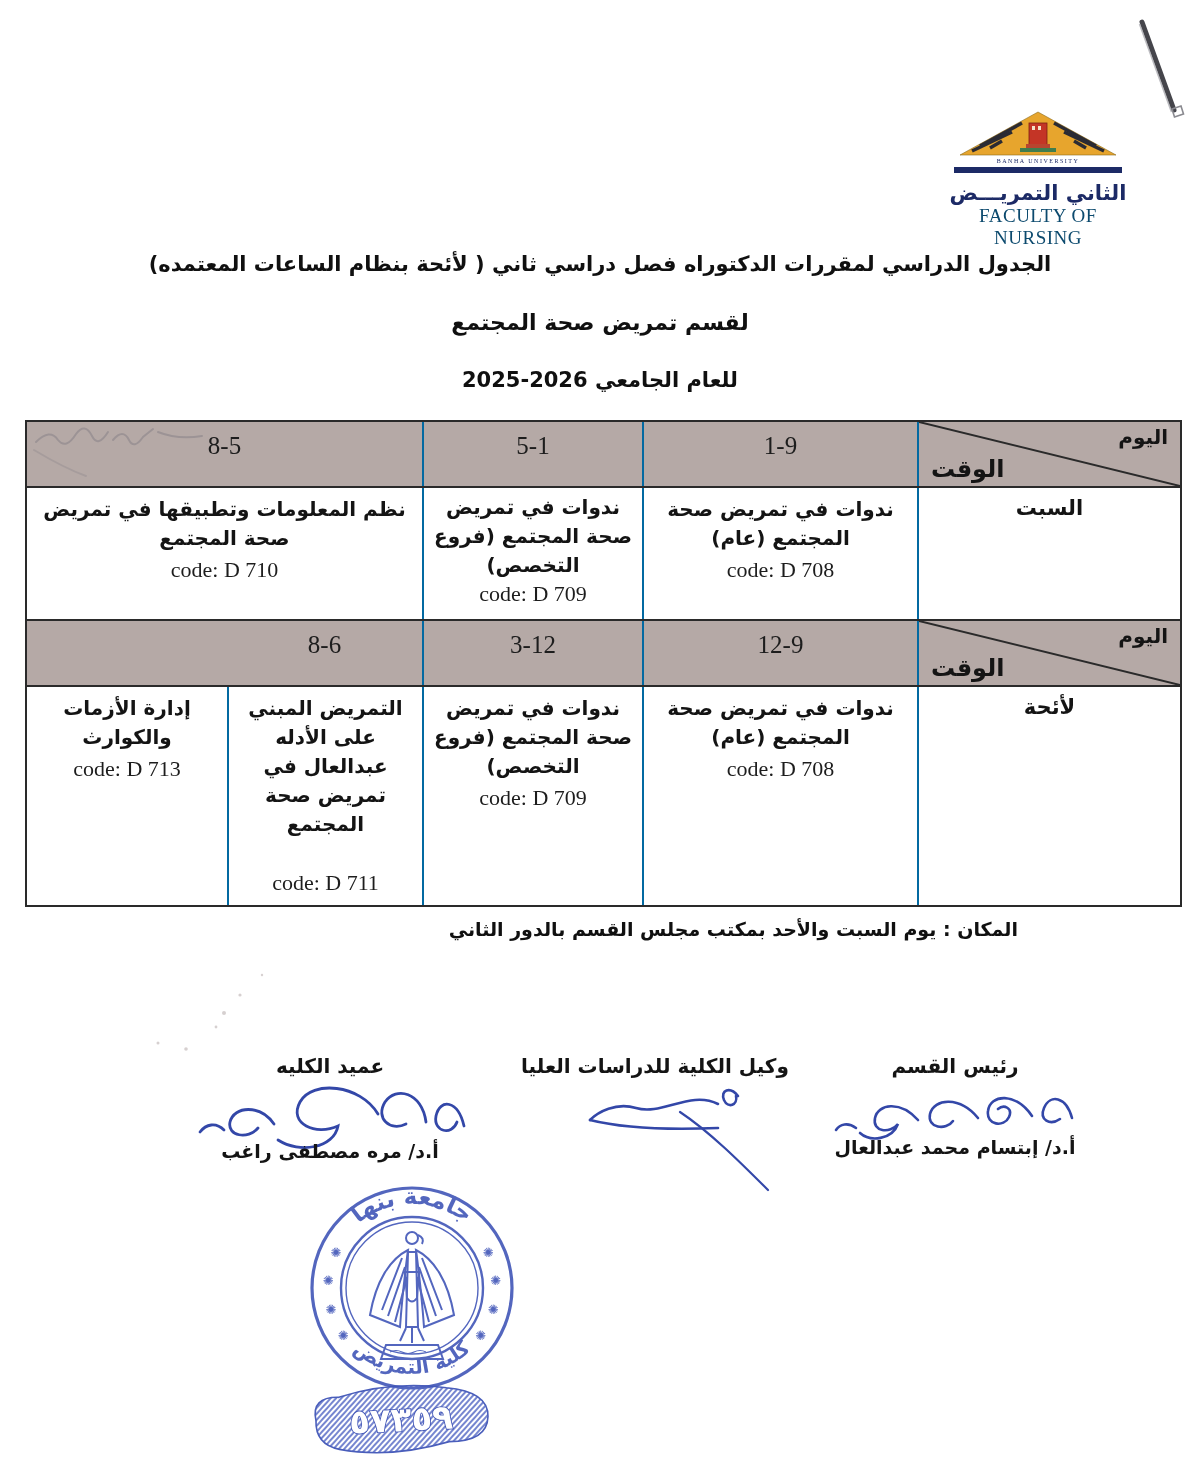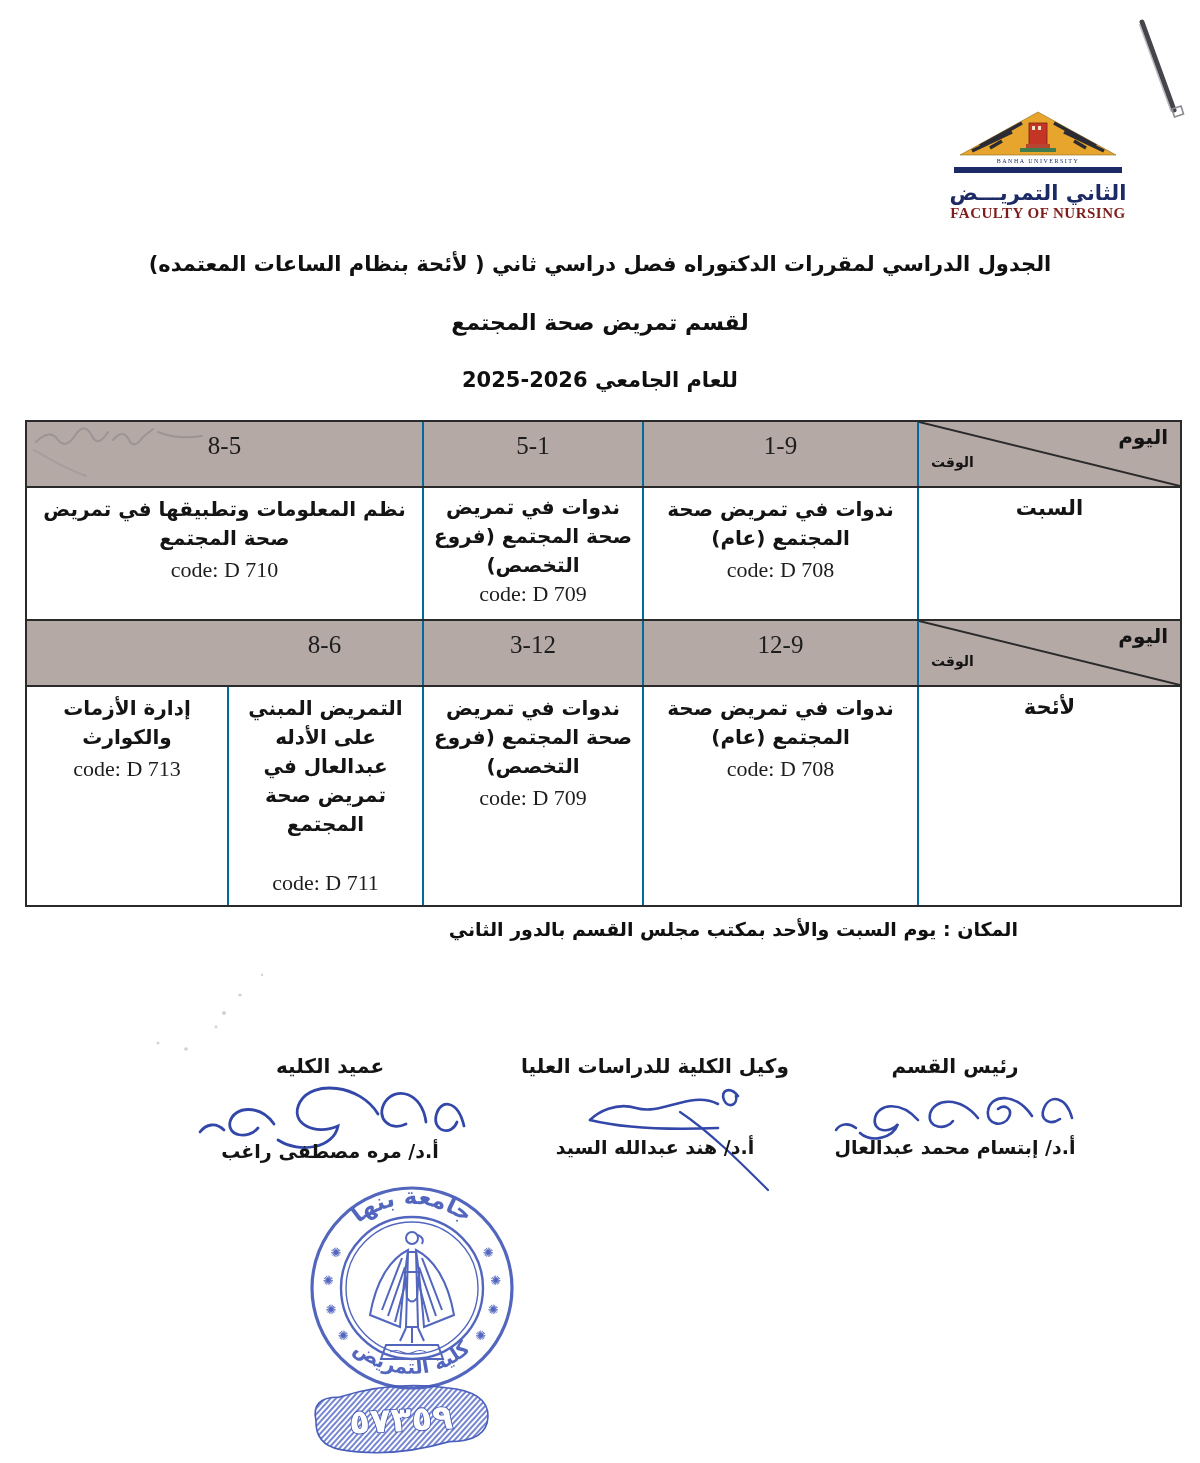--- a/index.html
+++ b/index.html
@@ -4,42 +4,42 @@
 <style>
   html,body { margin:0; padding:0; background:#e8e8e8; }
   .page {
     position:relative; width:1200px; height:1463px; margin:0 auto;
     background:#ffffff; overflow:hidden;
     font-family:"DejaVu Sans", sans-serif; color:#141414;
   }
   
   .logo { position:absolute; left:948px; top:110px; width:180px; text-align:center; }
   .logo .ar { font-size:21px; font-weight:bold; color:#1c2a66; direction:rtl; line-height:1.1; margin-top:2px; }
-  .logo .en { font-size:15px; font-weight:bold; color:#7f1d1d; font-family:"Liberation Serif", serif; letter-spacing:.5px; }
+  .logo .en { font-size:19px; font-weight:normal; color:#0c4a6e; font-family:"Liberation Serif", serif; letter-spacing:.5px; }
   
   .title { position:absolute; left:0; width:1200px; text-align:center; direction:rtl;
            font-weight:bold; color:#101010; }
   .t1 { top:252px; font-size:21px; }
   .t2 { top:310px; font-size:22px; }
   .t3 { top:368px; font-size:21px; }
   
   .tbl { position:absolute; left:25px; top:420px; width:1153px; border:2.5px solid #2a2a2a; background:#fff; }
   .sec { display:grid; direction:rtl; }
   .h1,.b1 { grid-template-columns:263px 275px 220px auto; }
   .h2,.b2 { grid-template-columns:263px 275px 220px 195px auto; }
   .h1,.h2 { height:64px; background:#b5a9a6; border-bottom:2px solid #2a2a2a; }
   .b1 { height:131px; border-bottom:2px solid #2a2a2a; }
   .b2 { height:218px; }
   .cell { border-left:2px solid #0369a1; position:relative; box-sizing:border-box; }
   .sec .cell:last-child { border-left:none; }
   .timecell { display:flex; justify-content:center; padding-top:10px;
               font-family:"Liberation Serif", serif; font-size:25px; color:#1d1d1d; }
   .corner svg.diag { position:absolute; inset:0; width:100%; height:100%; }
   .corner .c-top { position:absolute; top:3px; right:12px; font-size:20px; font-weight:bold; }
-  .corner .c-bot { position:absolute; bottom:16px; left:12px; font-size:14px; font-weight:bold; }
+  .corner .c-bot { position:absolute; bottom:3px; left:12px; font-size:24px; font-weight:bold; }
   .daycell { text-align:center; padding-top:8px; font-size:21px; font-weight:bold; }
   .coursecell { display:flex; flex-direction:column; align-items:center;
                 padding:7px 9px 5px; text-align:center; overflow:visible; }
   .course { font-size:20px; font-weight:bold; line-height:1.45; direction:rtl; }
   .code { font-family:"Liberation Serif", serif; font-size:22px; color:#1d1d1d;
           direction:ltr; margin-top:4px; white-space:nowrap; }
   .tallcode .code { margin-top:auto; padding-bottom:4px; }
   
   .note { position:absolute; top:918px; right:182px; direction:rtl;
           font-size:19px; font-weight:bold; color:#101010; }
@@ -201,21 +201,20 @@
   <div class="sigcol sig-mid">
     <div class="stitle">وكيل الكلية للدراسات العليا</div>
     <svg class="sigink" width="250" height="62" viewBox="0 0 250 62">
       <g fill="none" stroke="#3347a8" stroke-width="2.6" stroke-linecap="round">
         <path d="M208,18 C200,8 190,12 194,22 C198,31 208,27 206,18"></path>
         <path d="M188,26 C160,12 132,38 106,30 C86,24 68,34 60,42"></path>
         <path d="M60,42 C92,50 140,52 188,50"></path>
         <path d="M150,34 C180,54 210,84 238,112" stroke-width="2.2"></path>
       </g>
     </svg>
-    <div class="sname">أ.د/ هند عبدالله السيد</div>
   </div>
 
   <div class="sigcol sig-left">
     <div class="stitle">عميد الكليه</div>
     <svg class="sigink" width="300" height="66" viewBox="0 0 300 66">
       <g fill="none" stroke="#3347a8" stroke-width="2.8" stroke-linecap="round">
         <path d="M284,48 C278,22 260,20 256,38 C253,54 272,58 277,44"></path>
         <path d="M246,44 C242,14 216,8 205,24 C195,40 210,54 226,46"></path>
         <path d="M198,36 C180,6 132,2 120,24 C108,46 136,58 158,48 C154,70 120,76 98,62"></path>
         <path d="M94,46 C80,26 54,28 50,44 C47,58 68,62 78,50"></path>

